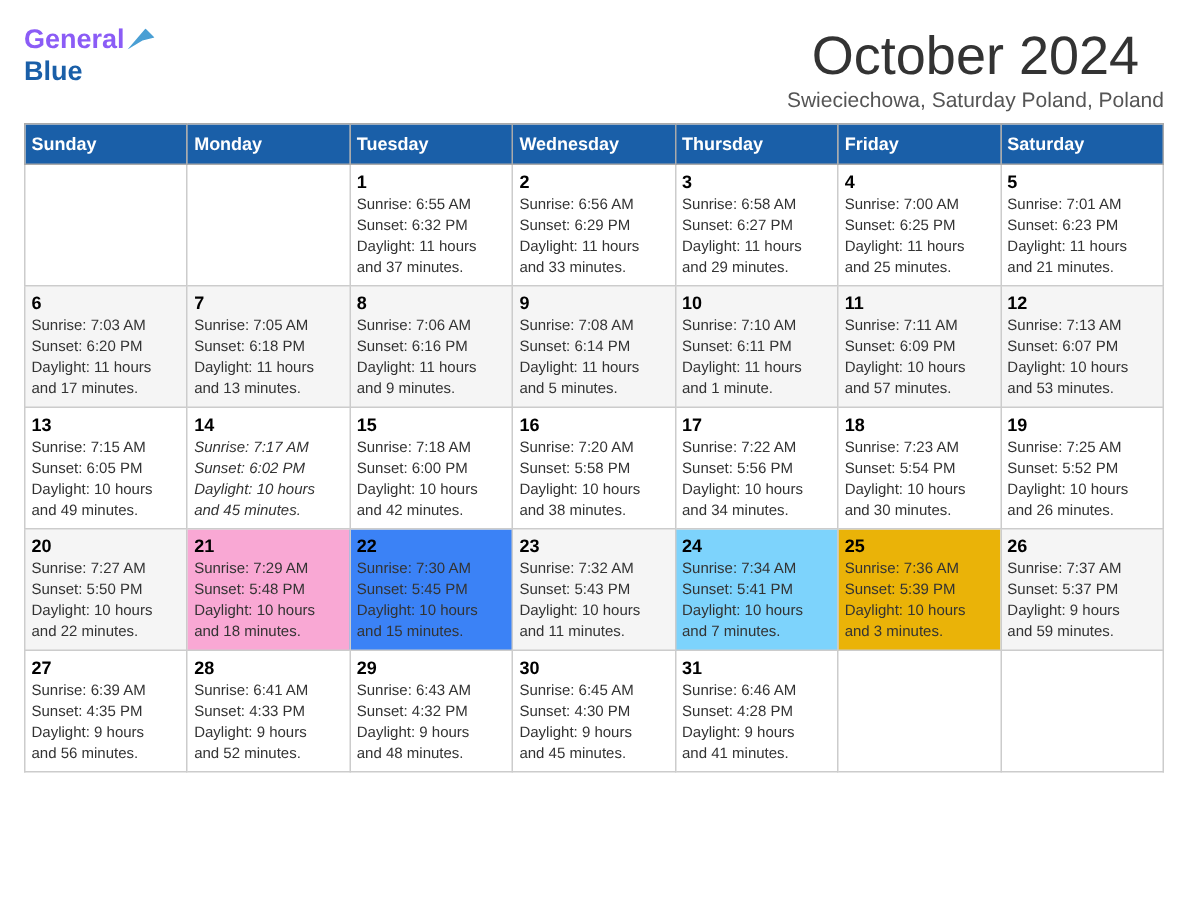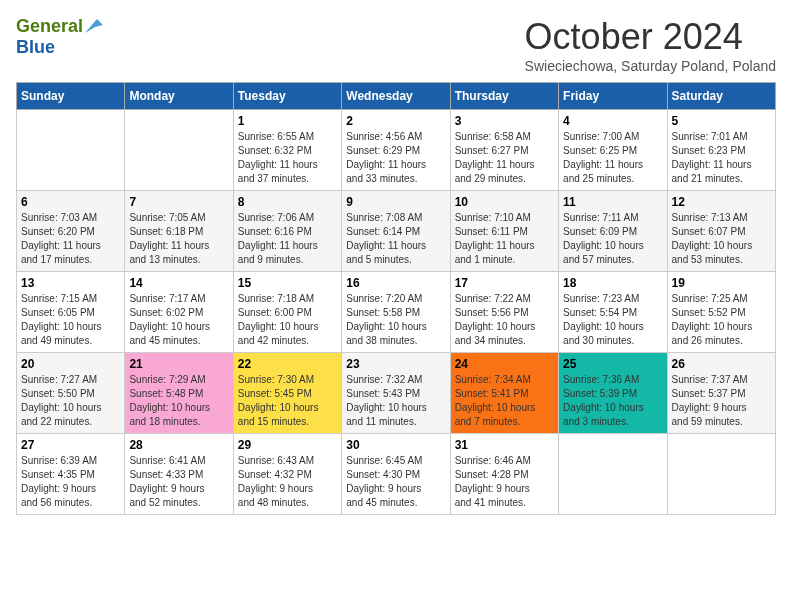--- a/index.html
+++ b/index.html
@@ -19,21 +19,21 @@
     .logo {
       display: flex;
       flex-direction: column;
       align-items: flex-start;
     }
     .logo-line {
       display: flex;
       align-items: center;
     }
     .title-block {
-      text-align: left;
+      text-align: center;
     }
     .month-title {
       font-size: 36px;
       color: #333;
       font-weight: normal;
     }
     .subtitle {
       font-size: 14px;
       color: #555;
     }
@@ -75,21 +75,21 @@
     .empty-cell {
       background: #fff !important;
     }
   </style>
 </head>
 <body>
 
 <div class="header">
   <div class="logo">
     <div class="logo-line">
-      <span style="font-size:18px;font-weight:bold;color:#4d7c0f;">General</span>
+      <span style="font-size:18px;font-weight:bold;color:#8b5cf6;">General</span>
       <svg width="18" height="16" viewBox="0 0 18 16" style="margin-left:2px;">
         <polygon points="0,14 12,0 18,6 10,8" fill="#4a9fd4"></polygon>
       </svg>
     </div>
     <div>
       <span style="font-size:18px;font-weight:bold;color:#1a5fa8;">Blue</span>
     </div>
   </div>
   <div class="title-block">
     <div class="month-title">October 2024</div>
@@ -115,21 +115,21 @@
         <td class="empty-cell"></td>
         <td>
           <span class="day-number">1</span>
           <div class="day-info" style="white-space: pre-line;">Sunrise: 6:55 AM
 Sunset: 6:32 PM
 Daylight: 11 hours
 and 37 minutes.</div>
         </td>
         <td>
           <span class="day-number">2</span>
-          <div class="day-info" style="white-space: pre-line;">Sunrise: 4:56 AM
+          <div class="day-info" style="white-space: pre-line;">Sunrise: 6:56 AM
 Sunset: 6:29 PM
 Daylight: 11 hours
 and 33 minutes.</div>
         </td>
         <td>
           <span class="day-number">3</span>
           <div class="day-info" style="white-space: pre-line;">Sunrise: 6:58 AM
 Sunset: 6:27 PM
 Daylight: 11 hours
 and 29 minutes.</div>
@@ -203,21 +203,21 @@
       <tr>
         <td>
           <span class="day-number">13</span>
           <div class="day-info" style="white-space: pre-line;">Sunrise: 7:15 AM
 Sunset: 6:05 PM
 Daylight: 10 hours
 and 49 minutes.</div>
         </td>
         <td>
           <span class="day-number">14</span>
-          <div class="day-info" style="white-space: pre-line;">Sunrise: 7:17 AM
+          <div class="day-info" style="white-space: pre-line; font-style: italic;">Sunrise: 7:17 AM
 Sunset: 6:02 PM
 Daylight: 10 hours
 and 45 minutes.</div>
         </td>
         <td>
           <span class="day-number">15</span>
           <div class="day-info" style="white-space: pre-line;">Sunrise: 7:18 AM
 Sunset: 6:00 PM
 Daylight: 10 hours
 and 42 minutes.</div>
@@ -259,42 +259,42 @@
 Daylight: 10 hours
 and 22 minutes.</div>
         </td>
         <td style="background-color: #f9a8d4;">
           <span class="day-number">21</span>
           <div class="day-info" style="white-space: pre-line;">Sunrise: 7:29 AM
 Sunset: 5:48 PM
 Daylight: 10 hours
 and 18 minutes.</div>
         </td>
-        <td style="background-color: #fde047;">
+        <td style="background-color: #3b82f6;">
           <span class="day-number">22</span>
           <div class="day-info" style="white-space: pre-line;">Sunrise: 7:30 AM
 Sunset: 5:45 PM
 Daylight: 10 hours
 and 15 minutes.</div>
         </td>
         <td style="background-color: rgb(245, 245, 245);">
           <span class="day-number">23</span>
           <div class="day-info" style="white-space: pre-line;">Sunrise: 7:32 AM
 Sunset: 5:43 PM
 Daylight: 10 hours
 and 11 minutes.</div>
         </td>
-        <td style="background-color: #f97316;">
+        <td style="background-color: #7dd3fc;">
           <span class="day-number">24</span>
           <div class="day-info" style="white-space: pre-line;">Sunrise: 7:34 AM
 Sunset: 5:41 PM
 Daylight: 10 hours
 and 7 minutes.</div>
         </td>
-        <td style="background-color: #14b8a6;">
+        <td style="background-color: #eab308;">
           <span class="day-number">25</span>
           <div class="day-info" style="white-space: pre-line;">Sunrise: 7:36 AM
 Sunset: 5:39 PM
 Daylight: 10 hours
 and 3 minutes.</div>
         </td>
         <td style="background-color: rgb(245, 245, 245);">
           <span class="day-number">26</span>
           <div class="day-info" style="white-space: pre-line;">Sunrise: 7:37 AM
 Sunset: 5:37 PM

